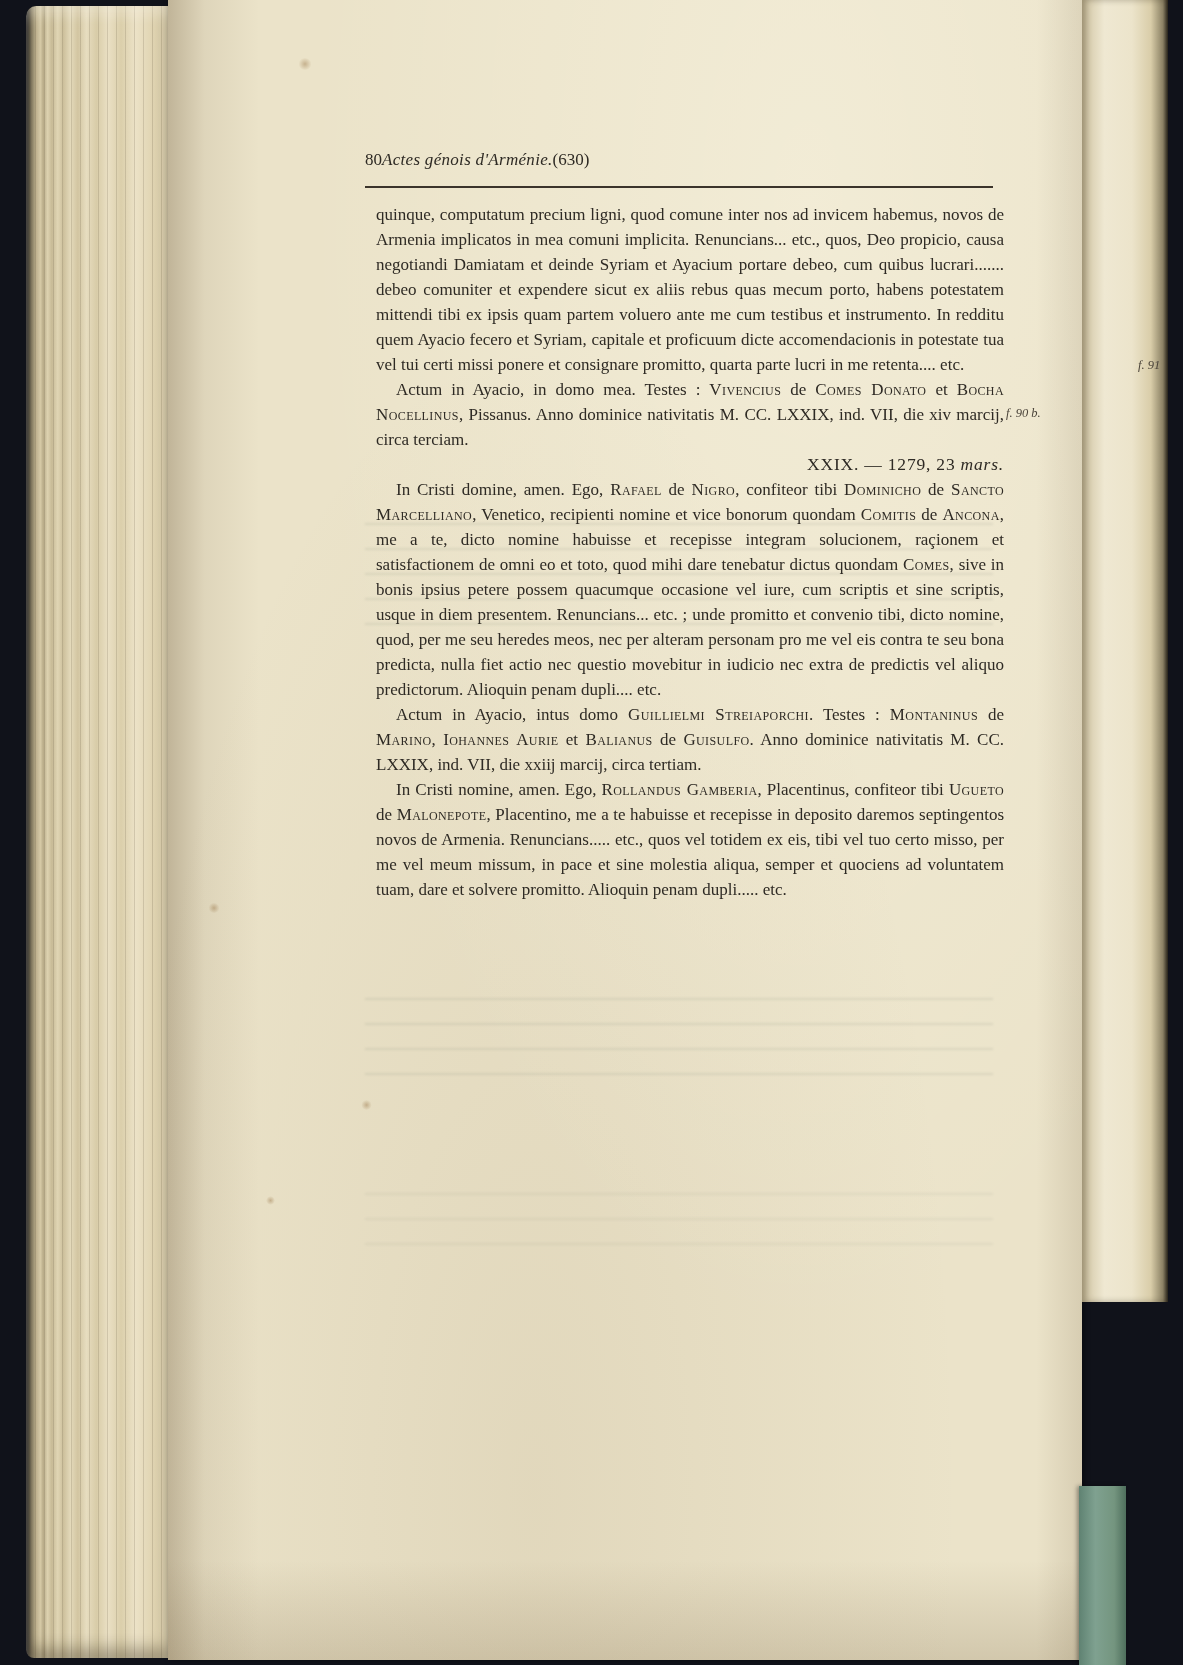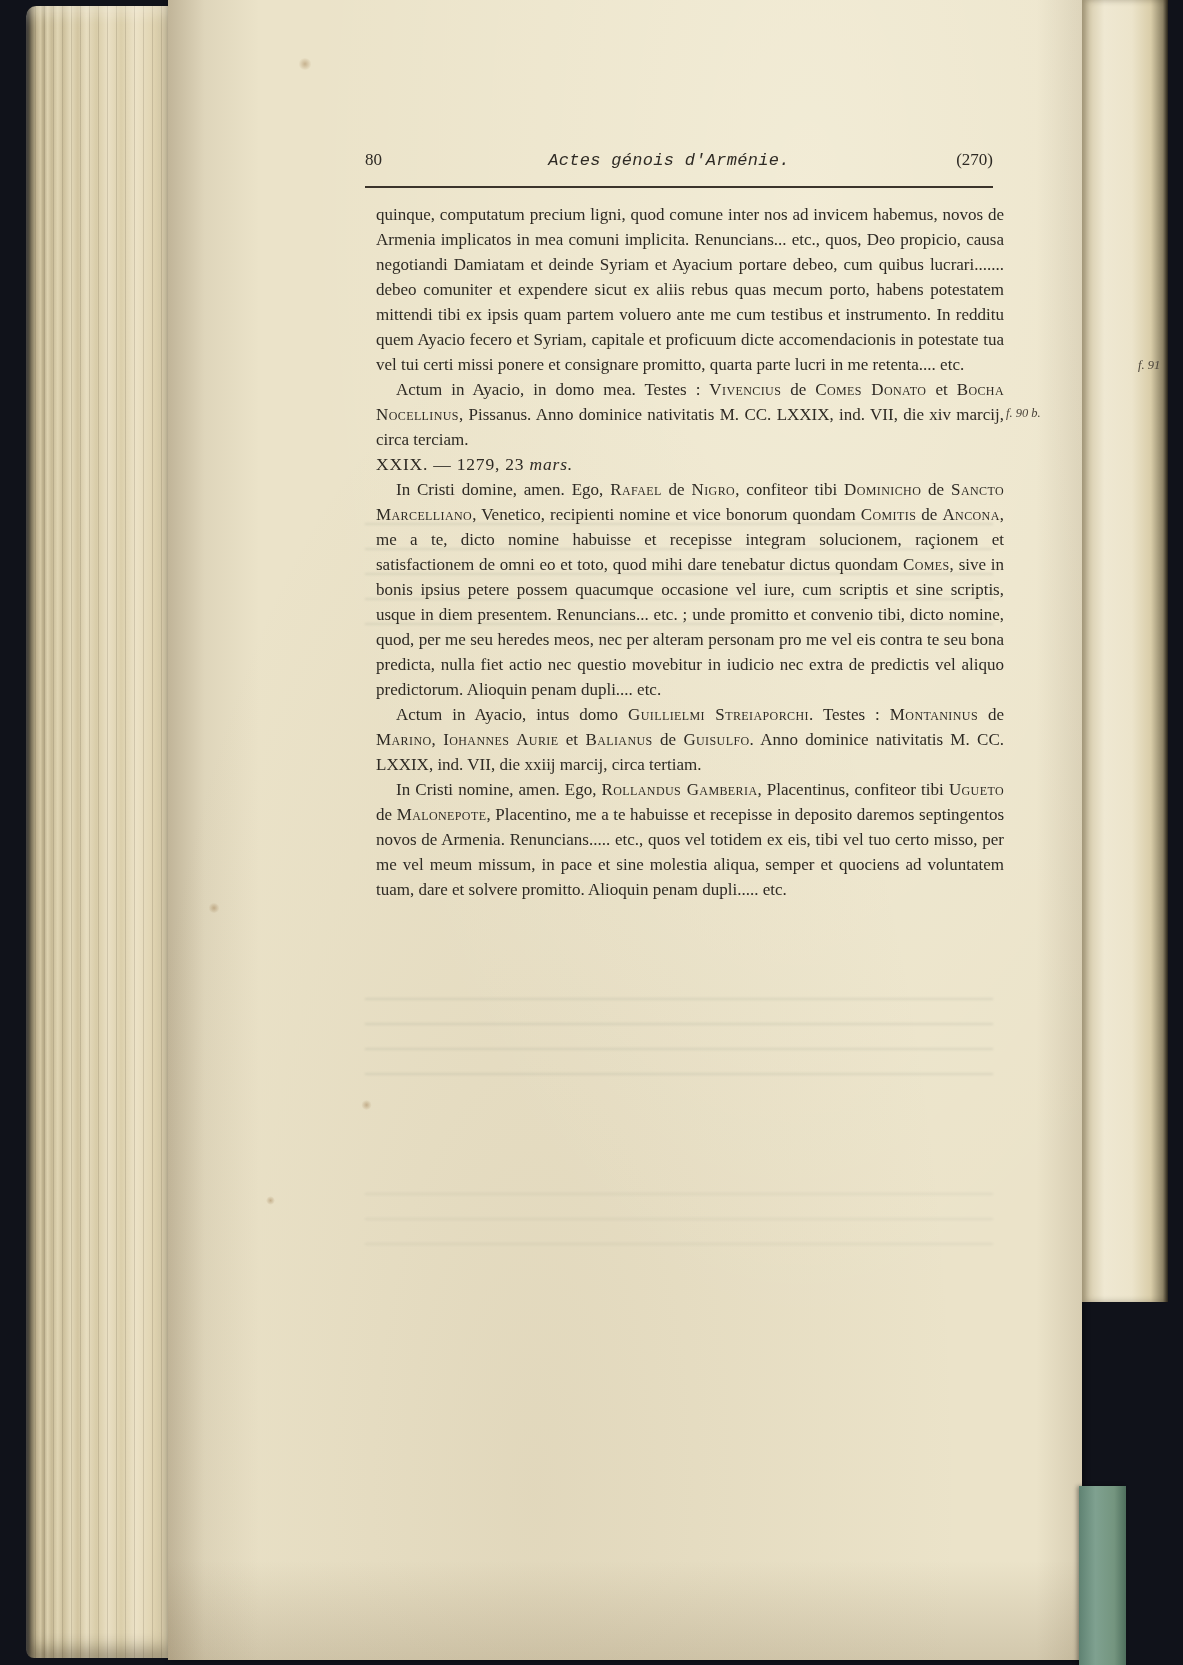--- a/index.html
+++ b/index.html
@@ -34,38 +34,38 @@
       radial-gradient(ellipse at 40% 90%, rgba(140,115,75,0.10), transparent 55%),
       linear-gradient(90deg, rgba(110,90,58,0.34) 0%, rgba(110,90,58,0.10) 4%, rgba(110,90,58,0.0) 10%),
       linear-gradient(0deg, rgba(110,90,58,0.20) 0%, rgba(110,90,58,0.0) 6%),
       linear-gradient(270deg, rgba(110,90,58,0.16) 0%, rgba(110,90,58,0.0) 5%),
       #ebe3c9;
     box-shadow: 2px 0 6px rgba(0,0,0,0.45);
   }
 
   .page-header {
     position: absolute; left: 197px; top: 150px; width: 628px;
-    display: flex; justify-content: space-between; align-items: baseline;
+    display: flex; align-items: baseline;
     color: #2e2a24; font-size: 17px;
   }
-  .running-title { font-style: italic; letter-spacing: 0.3px; font-family: Liberation Mono, monospace; }
+  .running-title { font-style: italic; letter-spacing: 0.3px; }
   .header-rule {
     position: absolute; left: 197px; top: 186px; width: 628px; height: 2px;
     background: #3b342b;
   }
 
   .text-block {
     position: absolute; left: 208px; top: 202px; width: 628px;
     color: #2e2a24; font-size: 17px; line-height: 25px;
     text-align: justify;
   }
   .text-block p { margin: 0; }
   .para.indent { text-indent: 20px; }
   .act-heading {
-    text-align: left; text-indent: 0;
+    text-align: right; text-indent: 0;
     margin: 30px 0 26px 0;
     font-size: 17.5px; letter-spacing: 0.8px;
   }
   .sc { font-variant: small-caps; letter-spacing: 0.4px; }
   .it { font-style: italic; }
 
   .margin-note {
     position: absolute; font-size: 12.5px; font-style: italic; color: #4b443a;
     white-space: nowrap;
   }
@@ -123,21 +123,21 @@
     <div class="bleed bleed-3"></div>
 
     <div class="spot spot-1"></div>
     <div class="spot spot-2"></div>
     <div class="spot spot-3"></div>
     <div class="spot spot-4"></div>
 
     <header class="page-header">
       <span class="page-num">80</span>
       <span class="running-title">Actes génois d'Arménie.</span>
-      <span class="folio-ref">(270)</span>
+      <span class="folio-ref">(630)</span>
     </header>
 
     <div class="header-rule"></div>
 
     <main class="text-block" id="text-block">
         <p class="para"><span>quinque, computatum precium ligni, quod comune inter nos ad invicem habemus, novos de Armenia implicatos in mea comuni implicita. Renuncians... etc., quos, Deo propicio, causa negotiandi Damiatam et deinde Syriam et Ayacium portare debeo, cum quibus lucrari....... debeo comuniter et expendere sicut ex aliis rebus quas mecum porto, habens potestatem mittendi tibi ex ipsis quam partem voluero ante me cum testibus et instrumento. In redditu quem Ayacio fecero et Syriam, capitale et proficuum dicte accomendacionis in potestate tua vel tui certi missi ponere et consignare promitto, quarta parte lucri in me retenta.... etc.</span></p>
         <p class="para indent"><span>Actum in Ayacio, in domo mea. Testes : </span><span class="sc">Vivencius</span><span> de </span><span class="sc">Comes Donato</span><span> et </span><span class="sc">Bocha Nocellinus</span><span>, Pissanus. Anno dominice nativitatis M. CC. LXXIX, ind. VII, die xiv marcij, circa terciam.</span></p>
         <p class="act-heading"><span>XXIX. — 1279, 23 </span><span class="it">mars.</span></p>
         <p class="para indent"><span>In Cristi domine, amen. Ego, </span><span class="sc">Rafael</span><span> de </span><span class="sc">Nigro</span><span>, confiteor tibi </span><span class="sc">Dominicho</span><span> de </span><span class="sc">Sancto Marcelliano</span><span>, Venetico, recipienti nomine et vice bonorum quondam </span><span class="sc">Comitis</span><span> de </span><span class="sc">Ancona</span><span>, me a te, dicto nomine habuisse et recepisse integram solucionem, raçionem et satisfactionem de omni eo et toto, quod mihi dare tenebatur dictus quondam </span><span class="sc">Comes</span><span>, sive in bonis ipsius petere possem quacumque occasione vel iure, cum scriptis et sine scriptis, usque in diem presentem. Renuncians... etc. ; unde promitto et convenio tibi, dicto nomine, quod, per me seu heredes meos, nec per alteram personam pro me vel eis contra te seu bona predicta, nulla fiet actio nec questio movebitur in iudicio nec extra de predictis vel aliquo predictorum. Alioquin penam dupli.... etc.</span></p>
         <p class="para indent"><span>Actum in Ayacio, intus domo </span><span class="sc">Guillielmi Streiaporchi</span><span>. Testes : </span><span class="sc">Montaninus</span><span> de </span><span class="sc">Marino</span><span>, </span><span class="sc">Iohannes Aurie</span><span> et </span><span class="sc">Balianus</span><span> de </span><span class="sc">Guisulfo</span><span>. Anno dominice nativitatis M. CC. LXXIX, ind. VII, die xxiij marcij, circa tertiam.</span></p>

